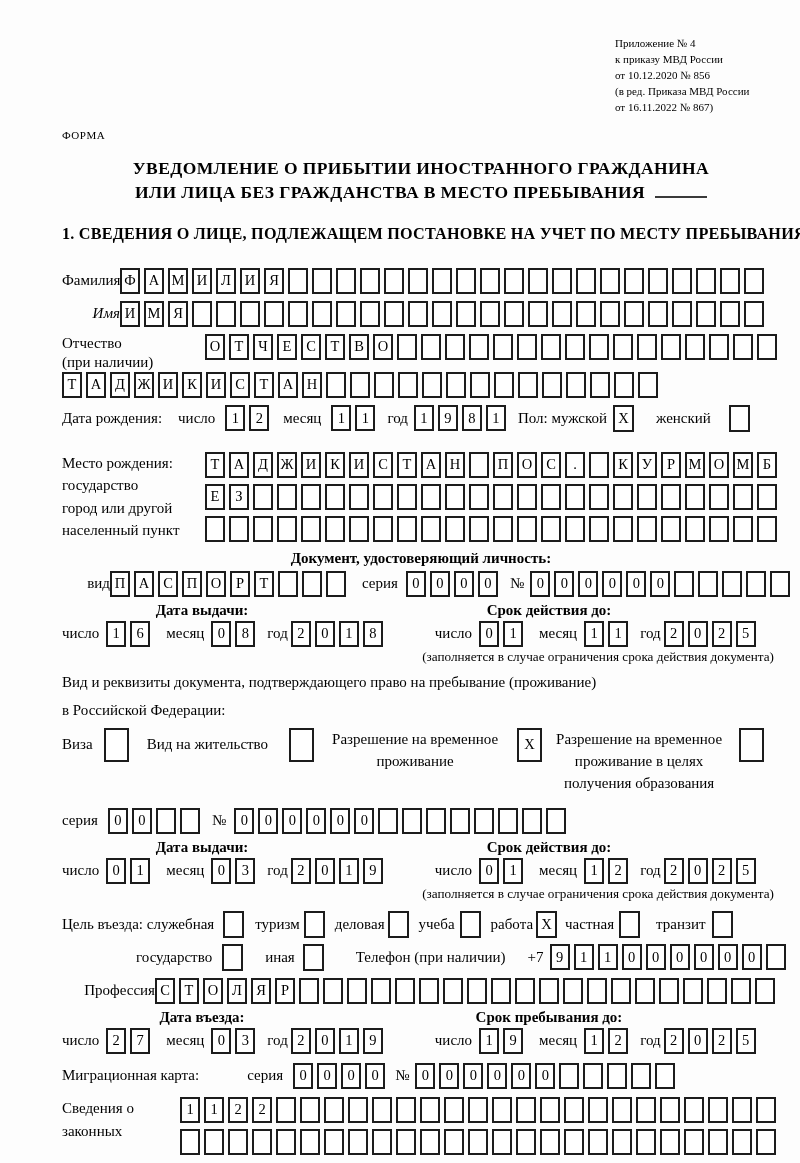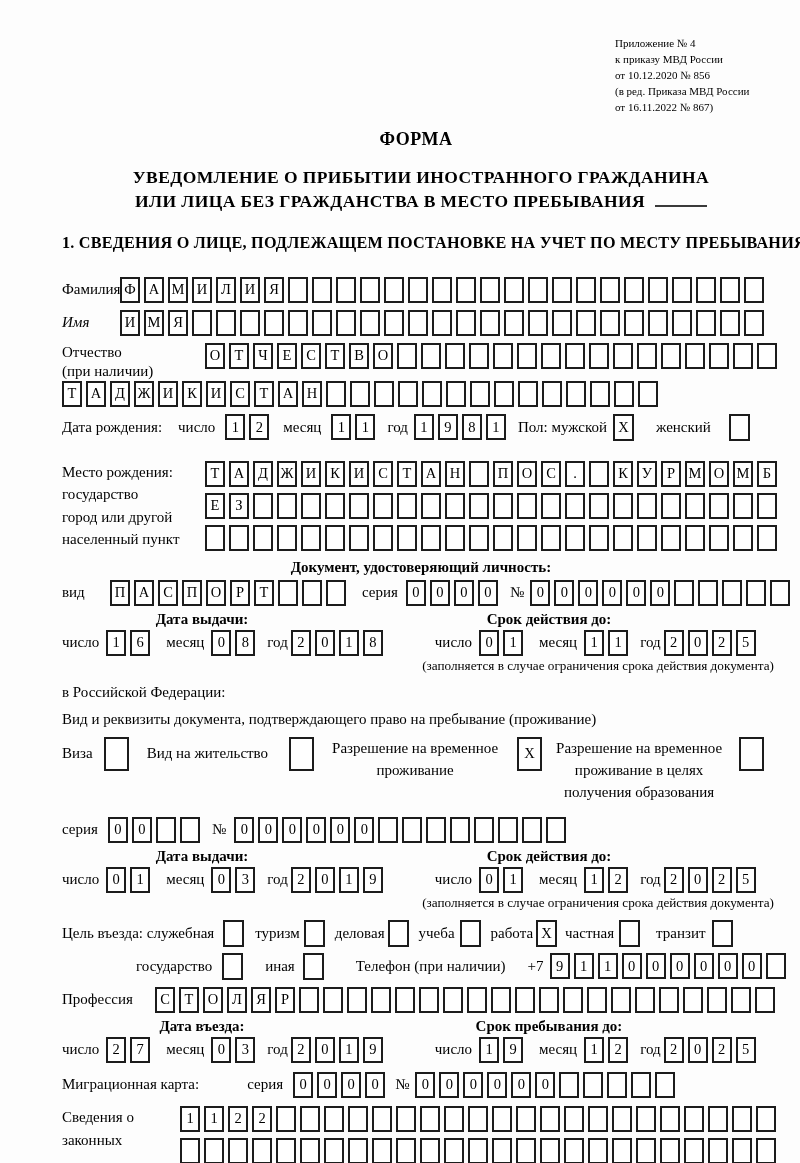--- a/index.html
+++ b/index.html
@@ -3,26 +3,26 @@
 <meta charset="utf-8">
 <style>
   html,body{margin:0;padding:0;background:#888;}
   .page{
     position:relative;width:800px;height:1163px;margin:0 auto;
     background:#fdfdfd;color:#000;
     font-family:"Liberation Serif","DejaVu Serif",serif;
     box-sizing:border-box;padding:0 20px 0 62px;overflow:hidden;
   }
   .appendix{margin:36px 0 0 553px;font-size:11px;line-height:1.45;}
-  .forma{margin-top:13px;text-align:center;padding-right:10px;font-weight:bold;font-size:18px;letter-spacing:.5px;}
+  .forma{margin-top:13px;text-align:left;padding-right:10px;font-weight:normal;font-size:11px;letter-spacing:.5px;}
   .title{margin-top:15px;text-align:center;font-weight:bold;font-size:17.5px;line-height:24px;letter-spacing:.4px;}
   .blank-underline{display:inline-block;width:52px;height:0;border-bottom:2.5px solid #3a3a3a;margin-left:10px;vertical-align:baseline;}
   .sec1{margin-top:21px;font-weight:bold;font-size:16.2px;letter-spacing:.2px;white-space:nowrap;}
   .row{display:flex;align-items:flex-start;}
-  .vc{align-items:center;}
+  .vc{align-items:center;text-align:right;}
   .lbl{font-size:15px;line-height:19px;white-space:nowrap;}
   .lblcol{flex:none;}
   .cells{display:flex;flex:none;}
   .cell{
     box-sizing:border-box;flex:none;width:20px;height:26px;margin-right:4px;
     border:2px solid #1c1c1c;display:flex;align-items:center;justify-content:center;
     font-size:14.5px;background:#fff;
   }
   .cb{width:21px;height:27px;}
   .cb-lg{width:25px;height:34px;}
@@ -378,22 +378,22 @@
           <span class="cell">2</span>
           <span class="cell">0</span>
           <span class="cell">2</span>
           <span class="cell">5</span>
         </span>
     </span>
   </div>
 
   <div class="small-note" style="margin-top:2px;text-align:right;padding-right:6px;">(заполняется в случае ограничения срока действия документа)</div>
 
+  <div class="lbl" style="margin-top:8px;">Вид и реквизиты документа, подтверждающего право на пребывание (проживание)</div>
   <div class="lbl" style="margin-top:9px;">в Российской Федерации:</div>
-  <div class="lbl" style="margin-top:8px;">Вид и реквизиты документа, подтверждающего право на пребывание (проживание)</div>
 
   <div class="row" style="margin-top:8px;">
     <span class="dg">
       <span class="lbl">Виза</span>
       <span class="cell cb-lg" style="margin-left:4px;"></span>
     </span>
     <span class="dg" style="margin-left:14px;">
       <span class="lbl">Вид на жительство</span>
       <span class="cell cb-lg" style="margin-left:14px;"></span>
     </span>

